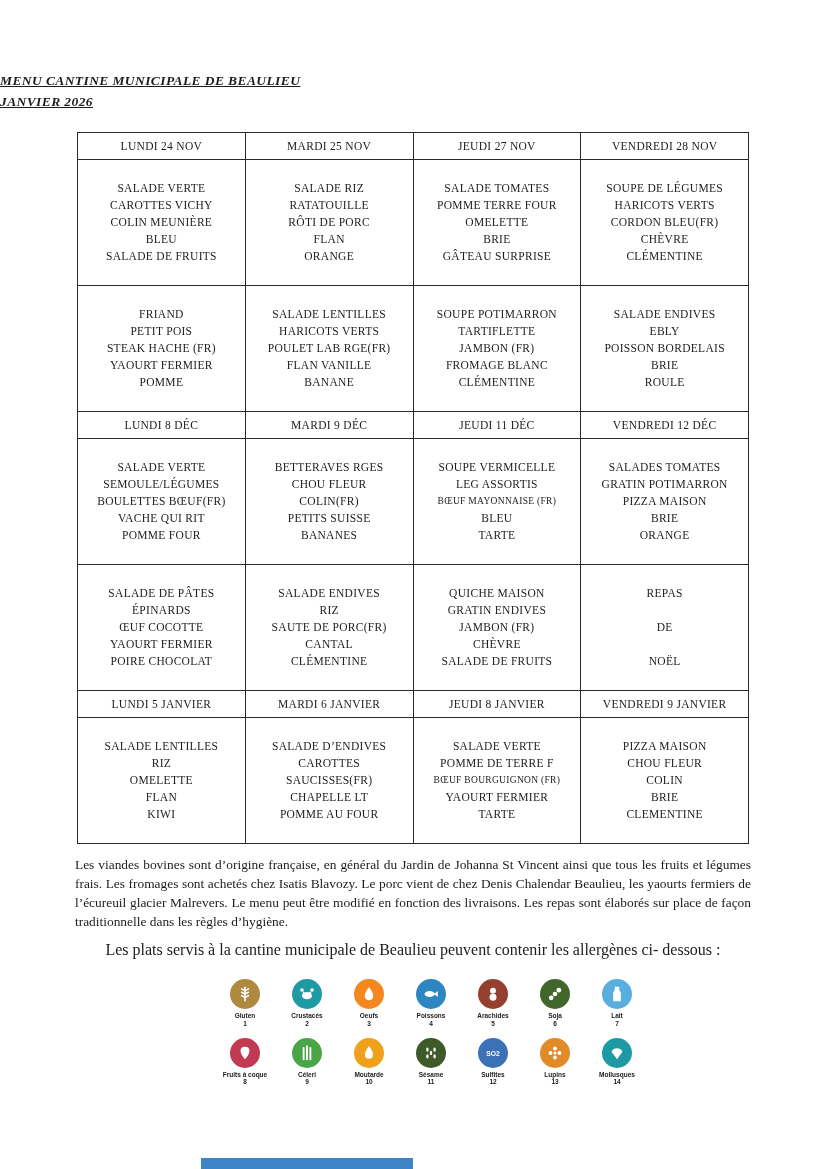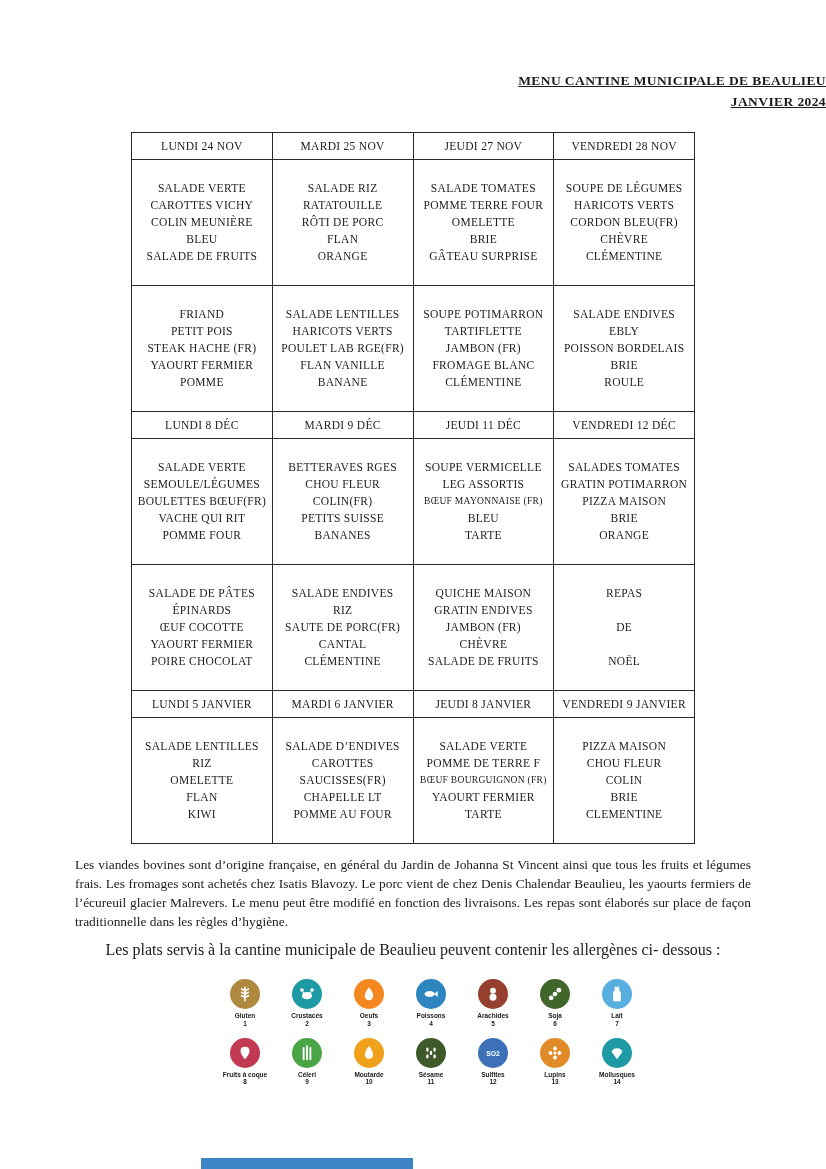--- a/index.html
+++ b/index.html
@@ -4,24 +4,24 @@
 <style>
   * { margin:0; padding:0; box-sizing:border-box; }
   html,body { background:#ffffff; }
   body {
     width:826px; height:1169px; position:relative;
     font-family:"Liberation Serif", serif; color:#1c1c1c;
     overflow:hidden;
   }
   .page { padding-top:70px; }
 
-  .title-block { text-align:right; font-weight:bold; font-size:13.5px; line-height:21px; letter-spacing:0.4px; }
+  .title-block { text-align:left; font-weight:bold; font-size:13.5px; line-height:21px; letter-spacing:0.4px;font-style:italic; }
   .title-block .title-line { text-decoration:underline; }
 
-  table.menu-table { border-collapse:collapse; table-layout:fixed; width:564px; margin:20px auto 11px; }
+  table.menu-table { border-collapse:collapse; table-layout:fixed; width:672px; margin:20px auto 11px; }
   table.menu-table td { border:1.2px solid #2a2a2a; }
   .day-header-cell {
     height:27px; text-align:center; vertical-align:middle;
     font-size:11.5px; letter-spacing:0.3px; padding:3px 2px;
   }
   .menu-cell { vertical-align:middle; text-align:center; padding:20px 2px; }
   .menu-item { font-size:11.5px; line-height:17px; min-height:17px; letter-spacing:0.3px; }
   .menu-item.small { font-size:9.5px; }
 
   .footer-text {
@@ -55,21 +55,21 @@
     background:#3d85c6;
   }
 </style>
 </head>
 <body>
 
 <div class="page">
 
   <div class="title-block">
     <div class="title-line">MENU CANTINE MUNICIPALE DE BEAULIEU</div>
-    <div class="title-line">JANVIER 2024</div>
+    <div class="title-line">JANVIER 2026</div>
   </div>
 
   <table class="menu-table">
     <tbody>
         <tr>
           <td class="day-header-cell">LUNDI 24 NOV</td>
           <td class="day-header-cell">MARDI 25 NOV</td>
           <td class="day-header-cell">JEUDI 27 NOV</td>
           <td class="day-header-cell">VENDREDI 28 NOV</td>
         </tr>

